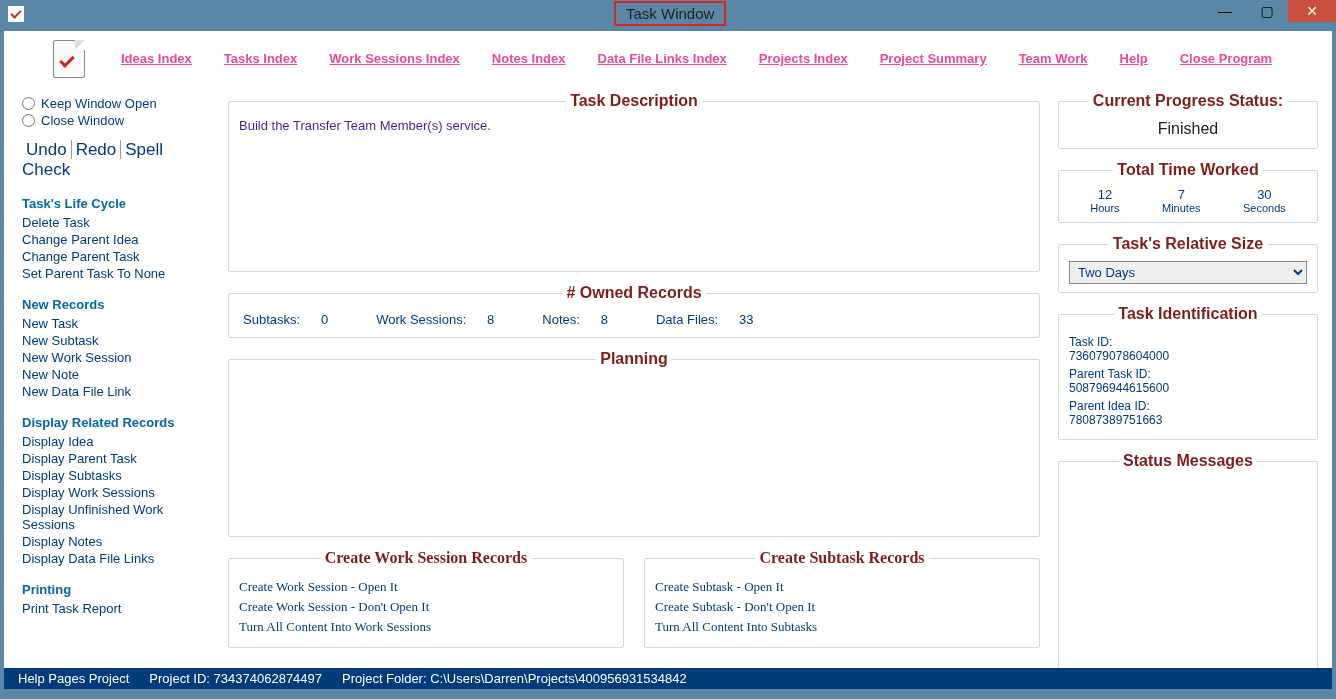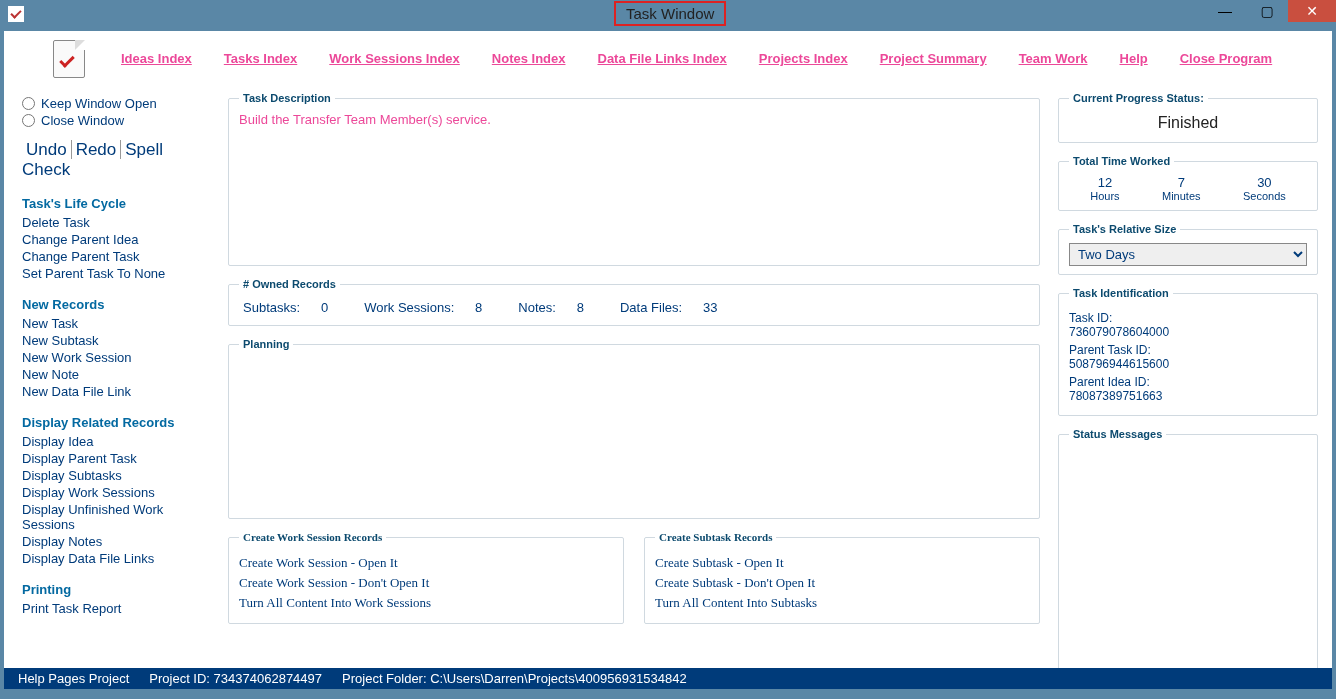--- a/index.html
+++ b/index.html
@@ -143,30 +143,31 @@
   width: 278px;
   padding: 6px 14px 4px 4px;
 }
 fieldset {
   border: 1px solid #d0d9e0;
   margin-bottom: 12px;
   padding: 8px 10px;
   border-radius: 2px;
 }
 legend {
-  color: #0c4a6e;
+  color: #7f1d1d;
   font-weight: bold;
-  font-size: 11px;
+  font-size: 16px;
   padding: 0 4px;
+  text-align: center;
 }
 .desc-text {
-  color: #ec4899;
+  color: #4c1d95;
   height: 145px;
 }
-.owned-row { display:flex; gap:36px; padding:2px 4px; color:#003b7a; }
+.owned-row { display:flex; gap:48px; padding:2px 4px; color:#003b7a; }
 .owned-row span.val { color: #003b7a; margin-left:10px;}
 .planning-area { height: 152px; }
 .create-row { display:flex; gap:20px;font-family:Liberation Serif, serif; }
 .create-row fieldset { flex:1; }
 .create-link { display:block; color:#003b7a; margin:4px 0; cursor:pointer;}
 .progress-val { text-align:center; font-size:16px; color:#222; padding:2px 0; }
 .time-row { display:flex; justify-content:space-around; text-align:center; color:#003b7a; }
 .time-col { }
 .time-num { font-size:13px; }
 .time-lbl { font-size:11px; }

